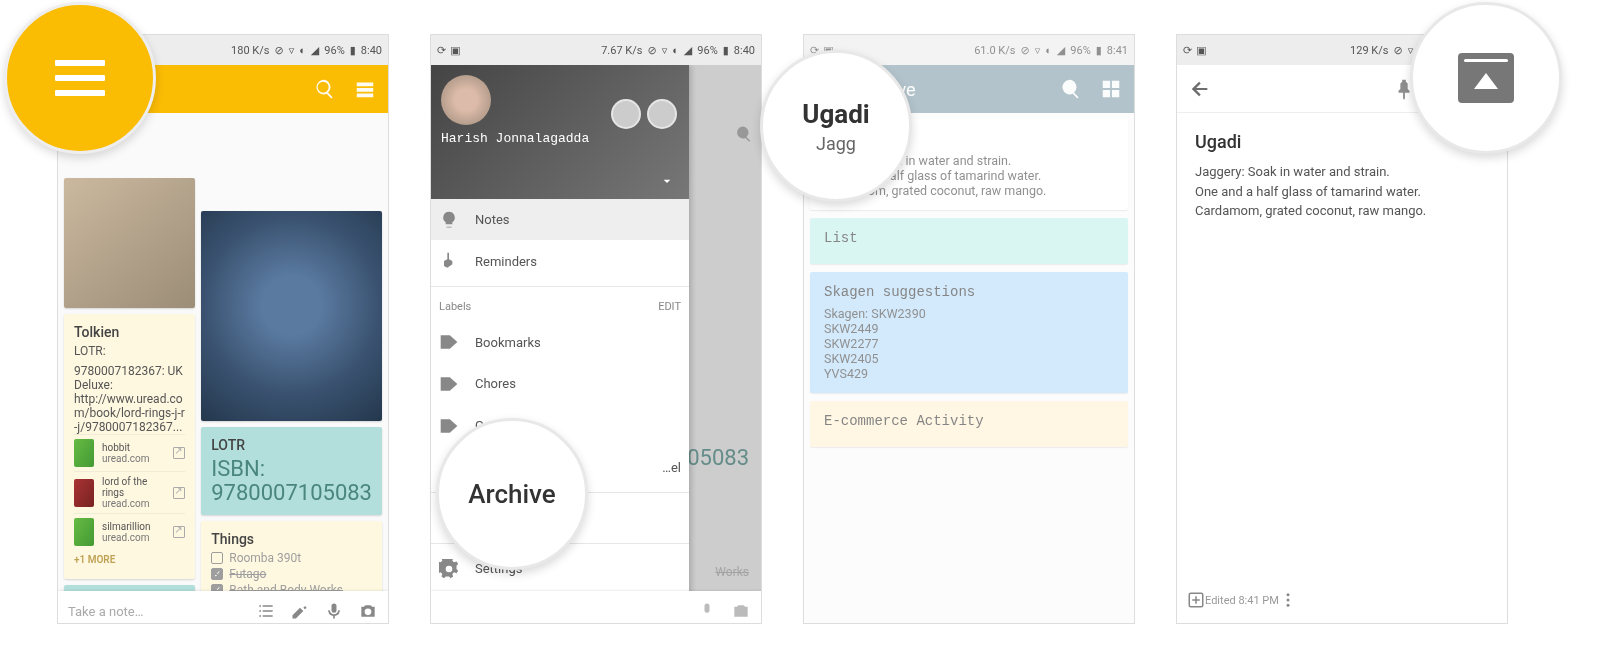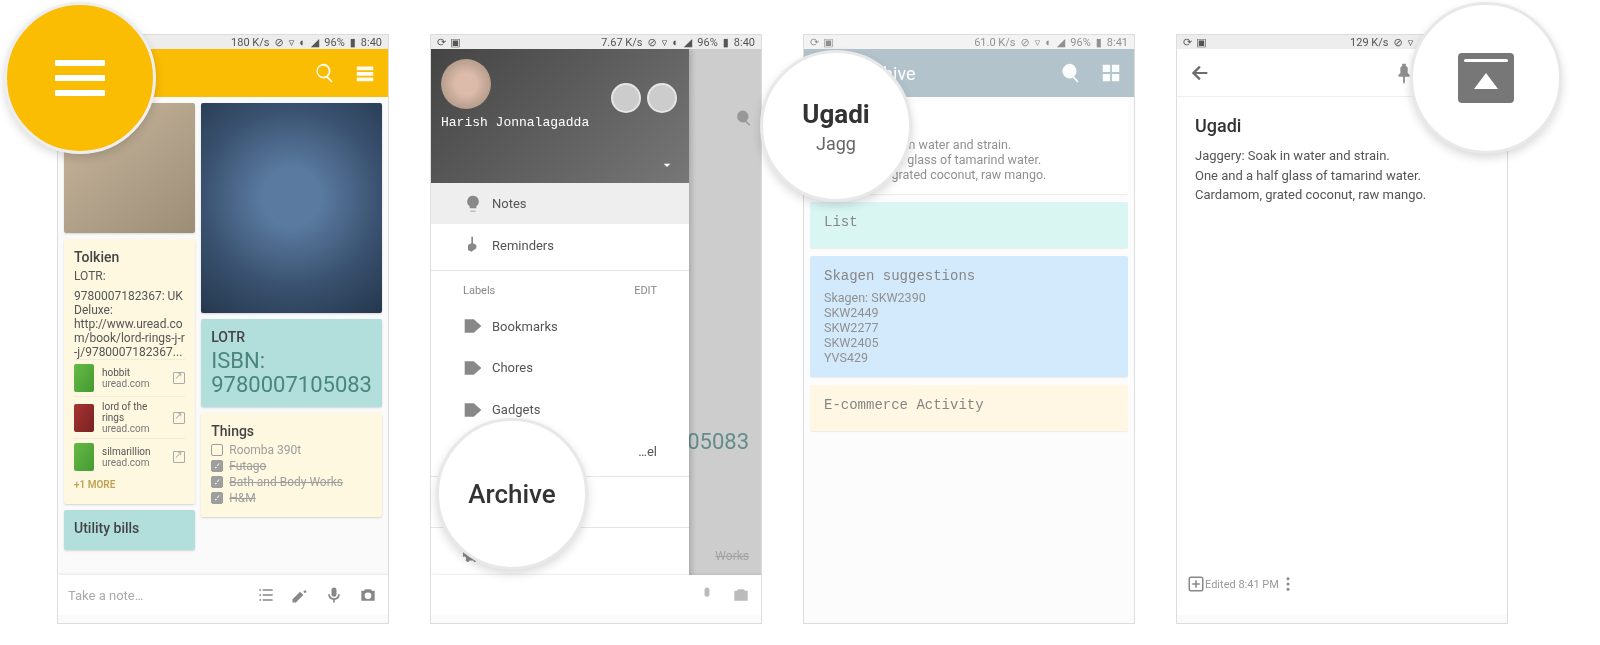--- a/index.html
+++ b/index.html
@@ -2,31 +2,31 @@
 <html><head>
 <meta charset="utf-8">
 <style>
   * { margin: 0; padding: 0; box-sizing: border-box; font-family: Roboto, Arial, sans-serif; }
   body { background: #fff; width: 1600px; height: 645px; position: relative; overflow: hidden; }
   .phone { position: absolute; width: 332px; height: 590px; top: 34px; background: #fafafa; border: 1px solid #ddd; overflow: hidden; }
   .p1 { left: 57px; }
   .p2 { left: 430px; }
   .p3 { left: 803px; }
   .p4 { left: 1176px; }
-  .statusbar { height: 14px; background: rgba(0,0,0,0.05); display: flex; align-items: center; justify-content: flex-end; padding: 0 6px; font-size: 11px; color: #555; gap: 5px; }
+  .statusbar { height: 30px; background: rgba(0,0,0,0.05); display: flex; align-items: center; justify-content: flex-end; padding: 0 6px; font-size: 11px; color: #555; gap: 5px; }
   .statusbar .left { margin-right: auto; display: flex; gap: 4px; }
   .topbar { height: 48px; display: flex; align-items: center; padding: 0 12px; gap: 18px; }
   .keep-yellow { background: #fbbc04; color: #fff; }
   .archive-blue { background: #8aa4b1; color: #fff; }
   .editor-white { background: #fff; color: #666; border-bottom: 1px solid #eee; }
   .topbar-title { font-size: 18px; font-weight: 400; flex: 1; }
   .tb-icon { width: 22px; height: 22px; fill: currentColor; color: inherit; opacity: .95; }
   .content { height: calc(100% - 22px - 48px); overflow: hidden; position: relative; }
   
-  .grid { display: flex; gap: 6px; padding: 6px; height: 100%; }
+  .grid { display: flex; gap: 6px; padding: 6px; height: 100%; align-items: flex-end; }
   .col { flex: 1; display: flex; flex-direction: column; gap: 6px; }
   .card { background: #fff; border-radius: 2px; box-shadow: 0 1px 2px rgba(0,0,0,.15); padding: 10px; font-size: 12px; color: #555; }
   .card.yellow { background: #fff8e1; }
   .card.teal { background: #b2dfdb; }
   .card.img { padding: 0; height: 130px; background: linear-gradient(135deg,#888,#bbb); position: relative; }
   .card .title { font-size: 14px; font-weight: 500; color: #444; margin-bottom: 4px; }
   .bookrow { display:flex; align-items:center; gap:8px; padding:4px 0; border-top:1px solid rgba(0,0,0,.05); font-size:10px; color:#777;}
   .bookrow .thumb{width:20px;height:28px;background:linear-gradient(120deg,#6b4,#493);border-radius:2px;}
   .bookrow .thumb.r{background:linear-gradient(120deg,#a33,#722);}
   .bookrow .bt{display:flex;flex-direction:column;flex:1;}
@@ -44,21 +44,21 @@
   
   .scrim{position:absolute;inset:0;background:rgba(120,120,120,.35);}
   .drawer{position:absolute;top:0;left:0;width:258px;height:100%;background:#fff;box-shadow:2px 0 6px rgba(0,0,0,.2);display:flex;flex-direction:column;}
   .drawer-header{height:140px;background:linear-gradient(135deg,#444,#777);position:relative;padding:10px;color:#fff;}
   .drawer-header .av{width:50px;height:50px;border-radius:50%;background:#cba;margin-bottom:6px;background: radial-gradient(circle,#dba 30%,#987);}
   .drawer-header .mini{position:absolute;top:34px;width:30px;height:30px;border-radius:50%;background:#ccc;border:2px solid rgba(255,255,255,.5);}
   .drawer-header .mini.a{right:48px;}
   .drawer-header .mini.b{right:12px;}
   .drawer-header .name{font-size:13px;margin-top:auto;font-family:Liberation Mono, monospace;}
   .drawer-header .caret{position:absolute;right:14px;bottom:10px;}
-  .drawer-item{display:flex;align-items:center;height:44px;padding:0 32px;gap:9px;color:#555;font-size:13px;}
+  .drawer-item{display:flex;align-items:center;height:44px;padding:0 8px;gap:16px;color:#555;font-size:13px;}
   .drawer-item.section{height:32px;font-size:11px;color:#888;justify-content:space-between;}
   .drawer-item .di{width:20px;height:20px;color:#888;}
   .drawer-item.active{background:#eee;}
   .drawer-div{height:1px;background:#e6e6e6;margin:4px 0;}
   
   .archlist{padding:6px;display:flex;flex-direction:column;gap:8px;}
   .anote{border-radius:2px;padding:12px 14px;font-size:12.5px;color:#555;box-shadow:0 1px 1px rgba(0,0,0,.1);}
   .anote .at{font-size:14px;font-weight:500;color:#444;margin-bottom:6px;font-family:Liberation Mono, monospace;}
   .anote.white{background:#fff;}
   .anote.teal{background:#c7f1ed;}

